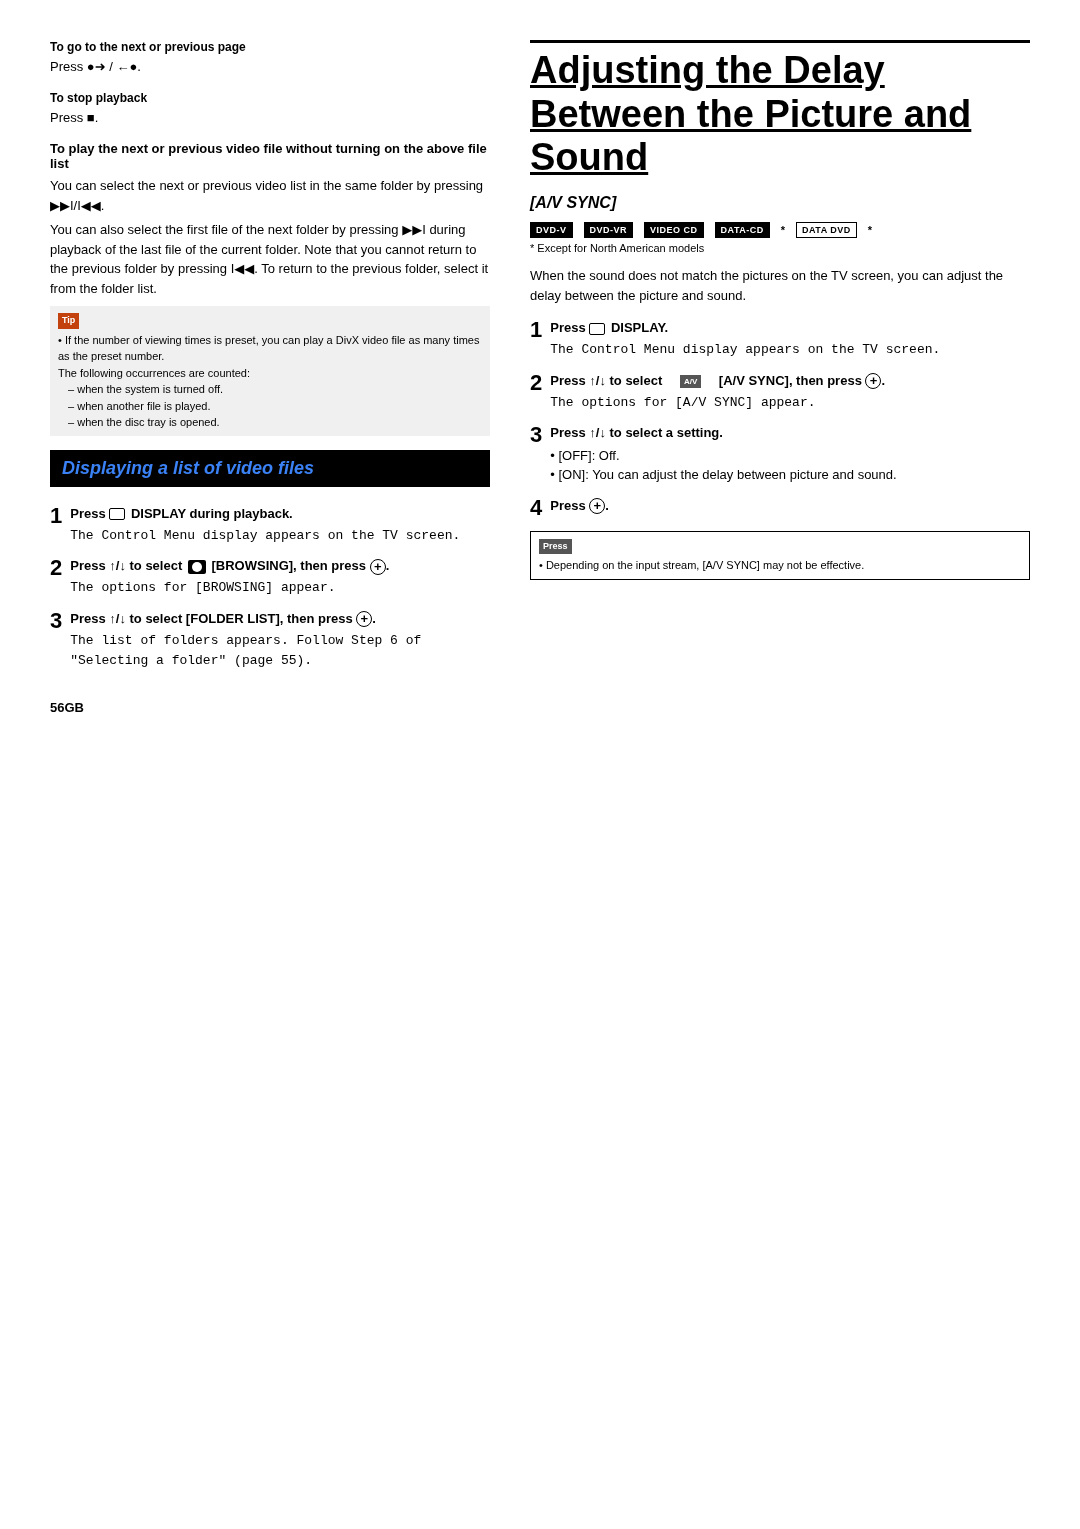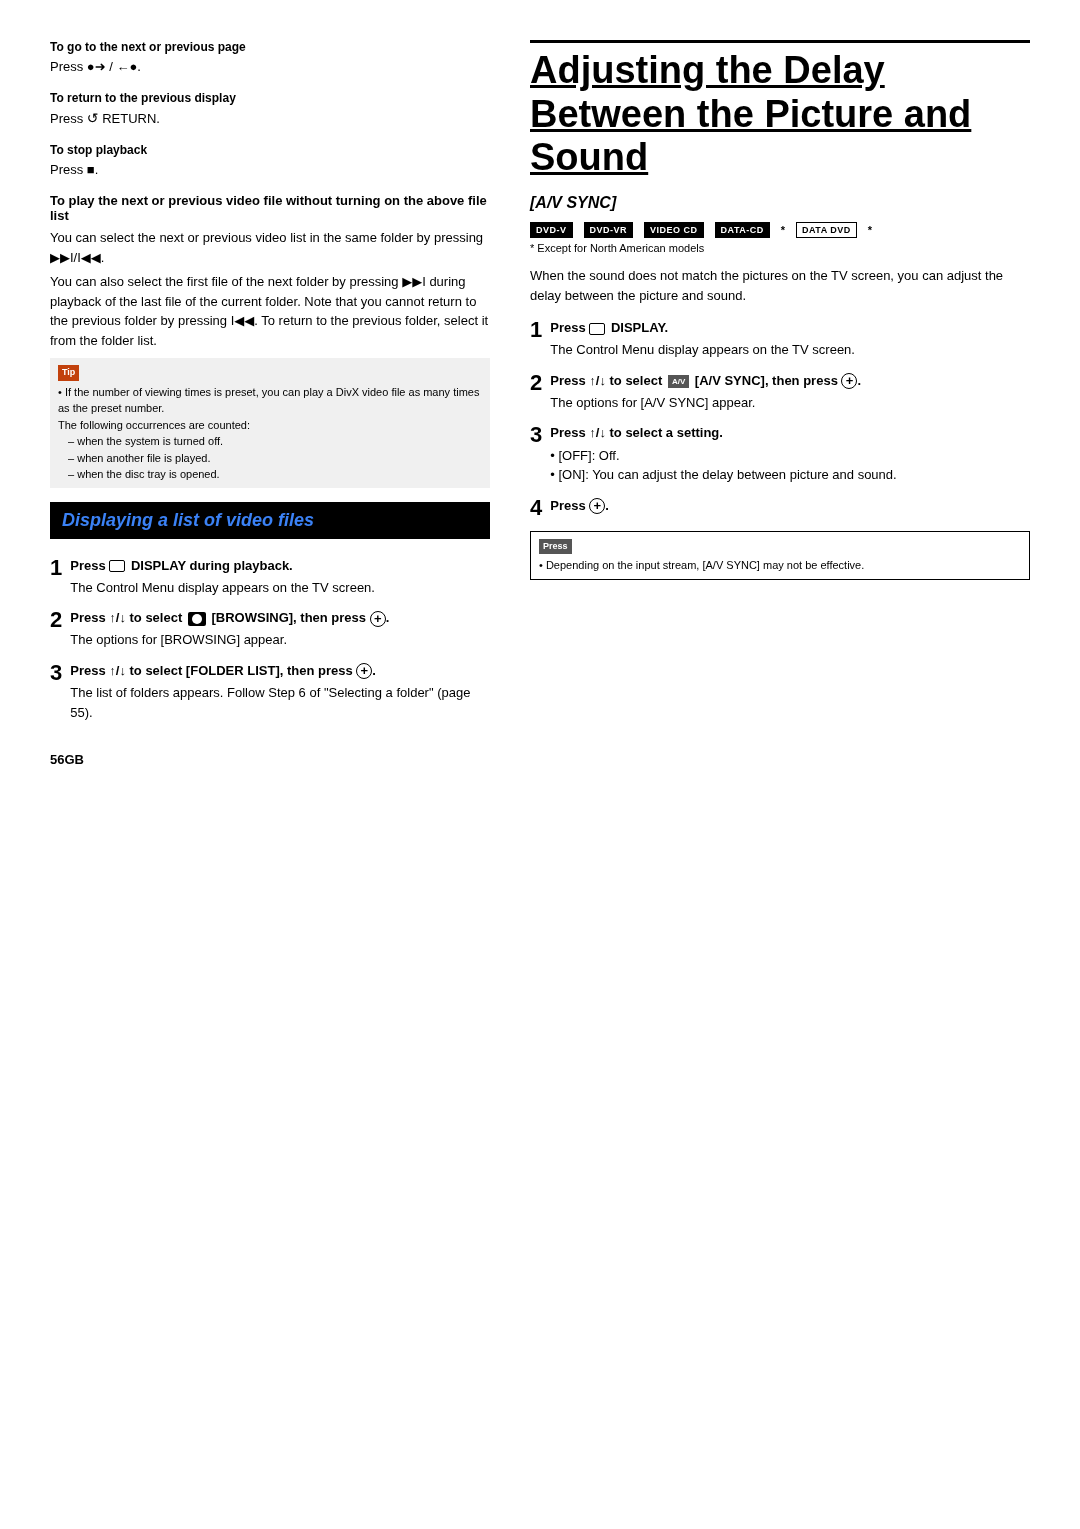--- a/index.html
+++ b/index.html
@@ -94,20 +94,21 @@
     .step-heading {
       font-size: 13px;
       font-weight: 700;
       line-height: 1.4;
       margin-bottom: 3px;
     }
     .step-desc {
       font-size: 13px;
       line-height: 1.5;
       margin-left: 0;
+      font-family: Liberation Mono, monospace;
     }
     .bullet-list {
       list-style: none;
       margin-left: 0;
       padding-left: 0;
     }
     .bullet-list li {
       font-size: 13px;
       line-height: 1.5;
     }
@@ -241,43 +242,37 @@
     }
 
     .avsync-icon {
       display: inline-block;
       background: #555;
       color: #fff;
       font-size: 8px;
       font-weight: 700;
       padding: 1px 4px;
       vertical-align: middle;
-      margin: 0 2px;
+      margin: 0 14px;
     }
   </style>
 </head>
 <body>
 
 <div class="page-layout">
 
   <div class="left-col">
 
     <div class="section-block">
       <div class="bold-section-title">To go to the next or previous page</div>
       <div class="press-line">
         Press ●➜ / ←●.
       </div>
     </div>
 
-    <div class="section-block">
-      <div class="bold-section-title">To return to the previous display</div>
-      <div class="press-line">
-        Press <span style="font-size:14px;">↺</span> RETURN.
-      </div>
-    </div>
 
     <div class="section-block">
       <div class="bold-section-title">To stop playback</div>
       <div class="press-line">
         Press ■.
       </div>
     </div>
 
     <div class="section-block">
       <div class="bold-section-title" style="font-size:13px; font-weight:900; margin-bottom:5px;">To play the next or previous video file without turning on the above file list</div>

